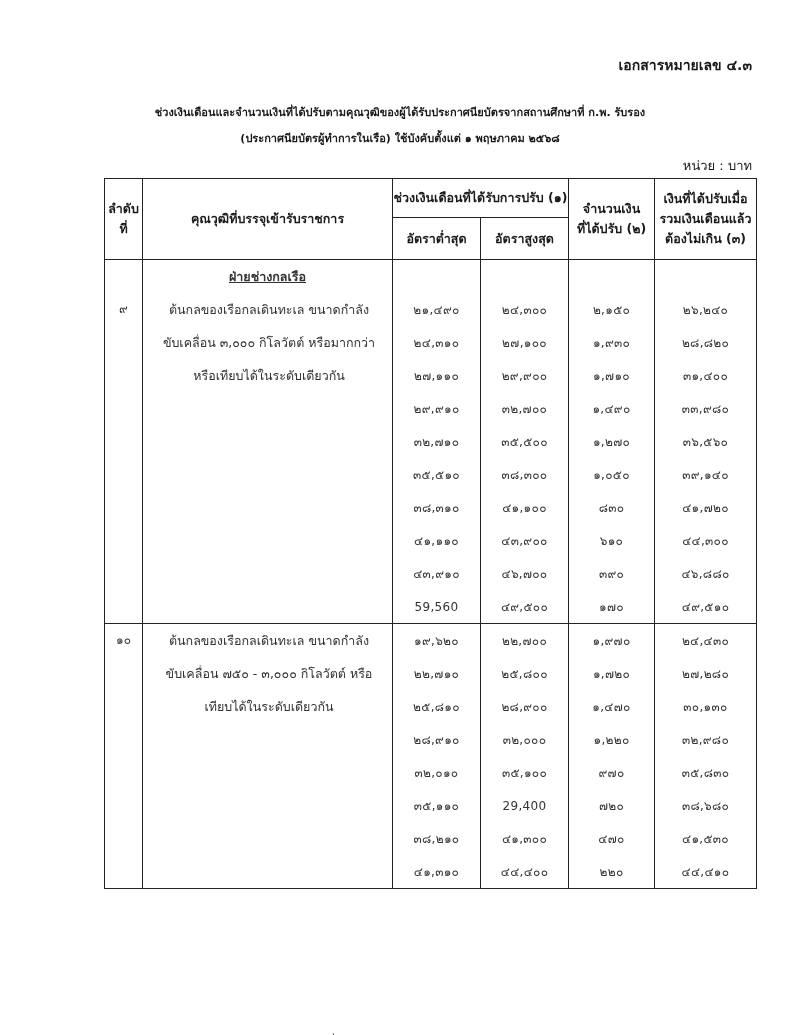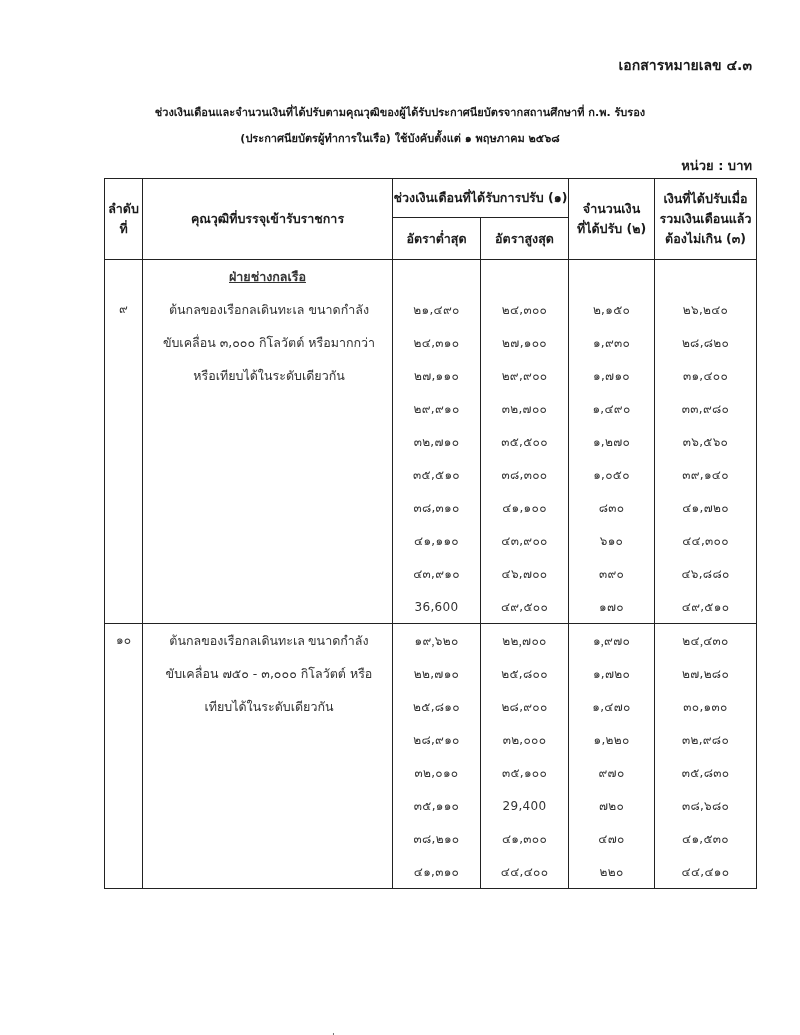--- a/index.html
+++ b/index.html
@@ -13,37 +13,37 @@
       font-size: 14px; font-weight: bold; text-align: right;
     }
     .title {
       position: absolute; left: 0; width: 800px; text-align: center;
       font-size: 11px; font-weight: bold;
     }
     .title.l1 { top: 103px; }
     .title.l2 { top: 129px; }
     .unit {
       position: absolute; right: 48px; top: 155px;
-      font-size: 13px; font-weight: bold;
+      font-size: 13px; font-weight: normal;
     }
     table.salary {
       position: absolute; left: 104px; top: 178px; width: 652px;
       border-collapse: collapse; table-layout: fixed;
       font-size: 12px;
     }
     table.salary th, table.salary td {
       border-left: 1.5px solid #222; border-right: 1.5px solid #222;
       padding: 0;
     }
     table.salary thead th {
       border: 1.5px solid #222;
       font-weight: bold; font-size: 12.5px; text-align: center;
       line-height: 20px;
     }
-    table.salary tbody tr.group-first td { border-top: 1.5px solid #222; font-family: Liberation Serif, serif; }
+    table.salary tbody tr.group-first td { border-top: 1.5px solid #222; }
     table.salary tbody tr.group-last td { border-bottom: 1.5px solid #222; }
     table.salary tbody td {
       height: 27px; text-align: center; vertical-align: middle;
       color: #333;
     }
     td.qual { text-align: right; padding-left: 3px !important; font-size: 12.5px; white-space: nowrap; }
     td.seq { vertical-align: top !important; padding-top: 6px !important; }
     .section-head { text-align: center !important; font-weight: bold; text-decoration: underline; font-size: 12.5px; }
     .num { font-family: "DejaVu Sans", sans-serif; letter-spacing: 0.3px; }
     .footer {
@@ -169,21 +169,21 @@
         <td class="seq"></td>
         <td class="qual"></td>
         <td class="num">๔๓,๙๑๐</td>
         <td class="num">๔๖,๗๐๐</td>
         <td class="num">๓๙๐</td>
         <td class="num">๔๖,๘๘๐</td>
       </tr>
       <tr class="group-last">
         <td class="seq"></td>
         <td class="qual"></td>
-        <td class="num">36,600</td>
+        <td class="num">59,560</td>
         <td class="num">๔๙,๕๐๐</td>
         <td class="num">๑๗๐</td>
         <td class="num">๔๙,๕๑๐</td>
       </tr>
       <tr class="group-first">
         <td class="seq">๑๐</td>
         <td class="qual">ต้นกลของเรือกลเดินทะเล ขนาดกำลัง</td>
         <td class="num">๑๙,๖๒๐</td>
         <td class="num">๒๒,๗๐๐</td>
         <td class="num">๑,๙๗๐</td>

